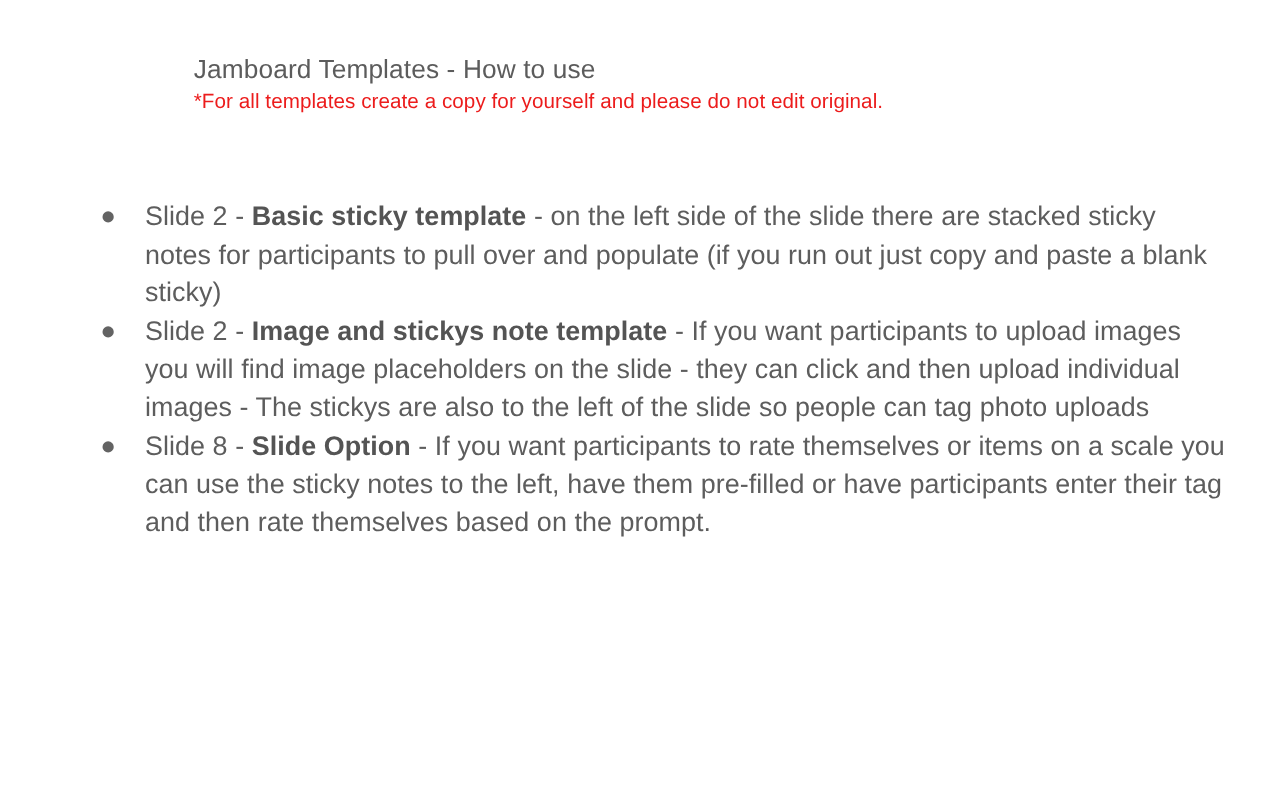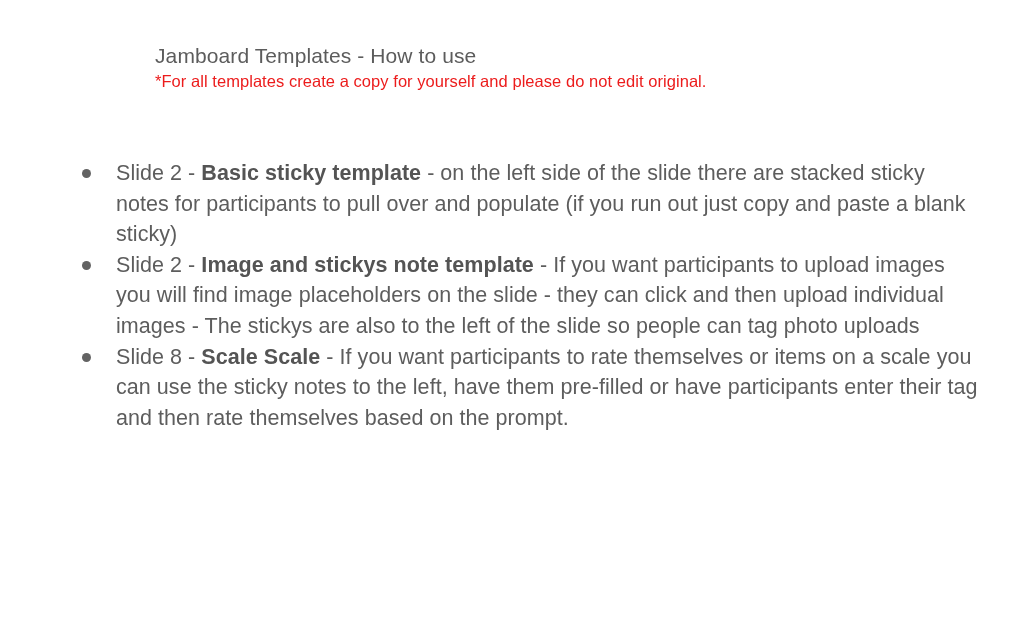--- a/index.html
+++ b/index.html
@@ -105,19 +105,19 @@
 
       <li class="bullet-item">
         <span class="bullet-marker"></span><span>Slide 2 - </span><b class="strong">Basic sticky template</b><span> - on the left side of the slide there are stacked sticky notes for participants to pull over and populate (if you run out just copy and paste a blank sticky)</span>
       </li>
 
       <li class="bullet-item">
         <span class="bullet-marker"></span><span>Slide 2 - </span><b class="strong">Image and stickys note template</b><span> - If you want participants to upload images you will find image placeholders on the slide - they can click and then upload individual images - The stickys are also to the left of the slide so people can tag photo uploads</span>
       </li>
 
       <li class="bullet-item">
-        <span class="bullet-marker"></span><span>Slide 8 - </span><b class="strong">Scale Scale</b><span> - If you want participants to rate themselves or items on a scale you can use the sticky notes to the left, have them pre-filled or have participants enter their tag and then rate themselves based on the prompt.</span>
+        <span class="bullet-marker"></span><span>Slide 8 - </span><b class="strong">Slide Option</b><span> - If you want participants to rate themselves or items on a scale you can use the sticky notes to the left, have them pre-filled or have participants enter their tag and then rate themselves based on the prompt.</span>
       </li>
 
     </ul>
   </div>
 
 </div>
 
 </body></html>

